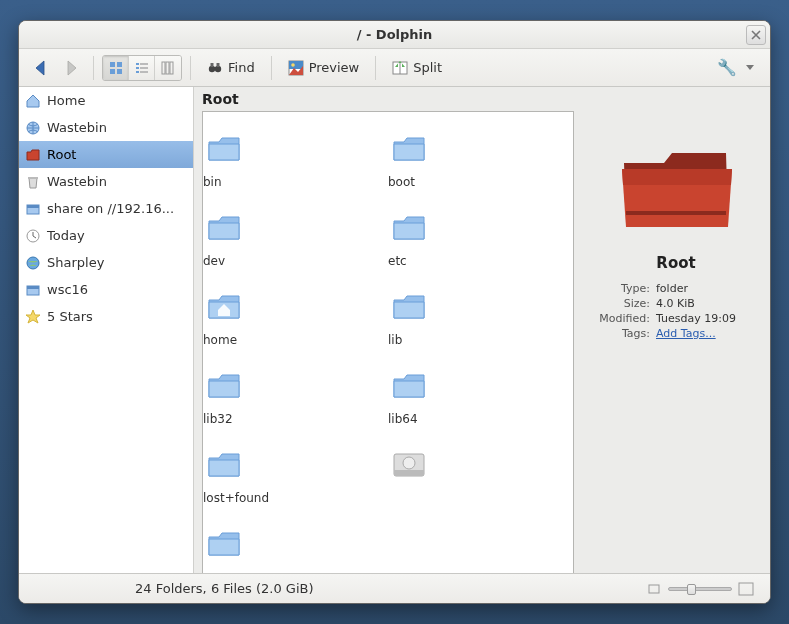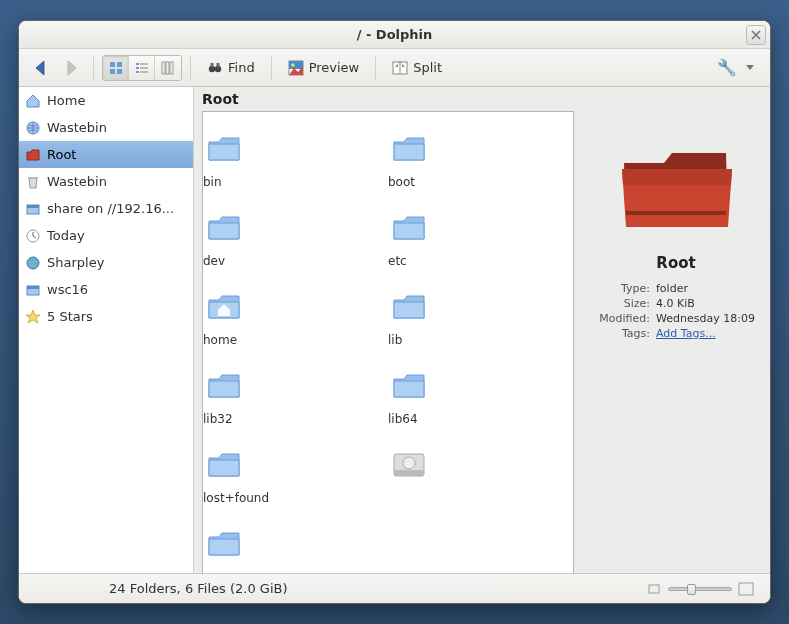--- a/index.html
+++ b/index.html
@@ -68,21 +68,21 @@
   .info{width:188px;background:#ececea;padding:18px 10px 10px;display:flex;flex-direction:column;align-items:center;}
   .info-icon{margin:36px 0 14px;}
   .info-name{font-size:15px;font-weight:bold;color:#222;margin-bottom:10px;}
   .info-table{font-size:11px;color:#333;width:100%;}
   .info-row{display:flex;gap:6px;margin-bottom:2px;}
   .info-key{width:58px;text-align:right;color:#555;}
   .info-val{flex:1;}
   .info-link{color:#2a5db0;text-decoration:underline;cursor:pointer;}
 
   .status{height:30px;border-top:1px solid #c8c8c5;background:linear-gradient(to bottom,#f5f5f3,#ecebe8);display:flex;align-items:center;padding:0 10px;font-size:13px;color:#333;gap:10px;}
-  .status-text{margin-left:80px;}
+  .status-text{margin-left:106px;}
   .zoom{display:flex;align-items:center;gap:6px;margin-left:auto;margin-right:6px;}
   .zoom-track{width:64px;height:4px;background:#ccc;border:1px solid #aaa;border-radius:2px;position:relative;}
   .zoom-thumb{position:absolute;left:18px;top:-4px;width:9px;height:11px;background:linear-gradient(to bottom,#f5f5f3,#ddd);border:1px solid #999;border-radius:2px;}
 
   
   .icon-scroll::-webkit-scrollbar{width:16px;}
   .icon-scroll::-webkit-scrollbar-track{background:#ecebe8;border-left:1px solid #ccc;}
   .icon-scroll::-webkit-scrollbar-thumb{background:linear-gradient(to right,#a8c8ef,#7fa9da);border:1px solid #6a92c4;border-radius:2px;}
   .icon-scroll::-webkit-scrollbar-button{height:16px;background:#ecebe8;border:1px solid #ccc;}
 </style>
@@ -364,21 +364,21 @@
         <div class="info-row">
             <div class="info-key">Type:</div>
             <div class="info-val">folder</div>
           </div>
         <div class="info-row">
             <div class="info-key">Size:</div>
             <div class="info-val">4.0 KiB</div>
           </div>
         <div class="info-row">
             <div class="info-key">Modified:</div>
-            <div class="info-val">Wednesday 18:09</div>
+            <div class="info-val">Tuesday 19:09</div>
           </div>
         <div class="info-row">
             <div class="info-key">Tags:</div>
             <div class="info-val info-link">Add Tags...</div>
           </div>
       </div>
     </div>
 
   </div>
 

